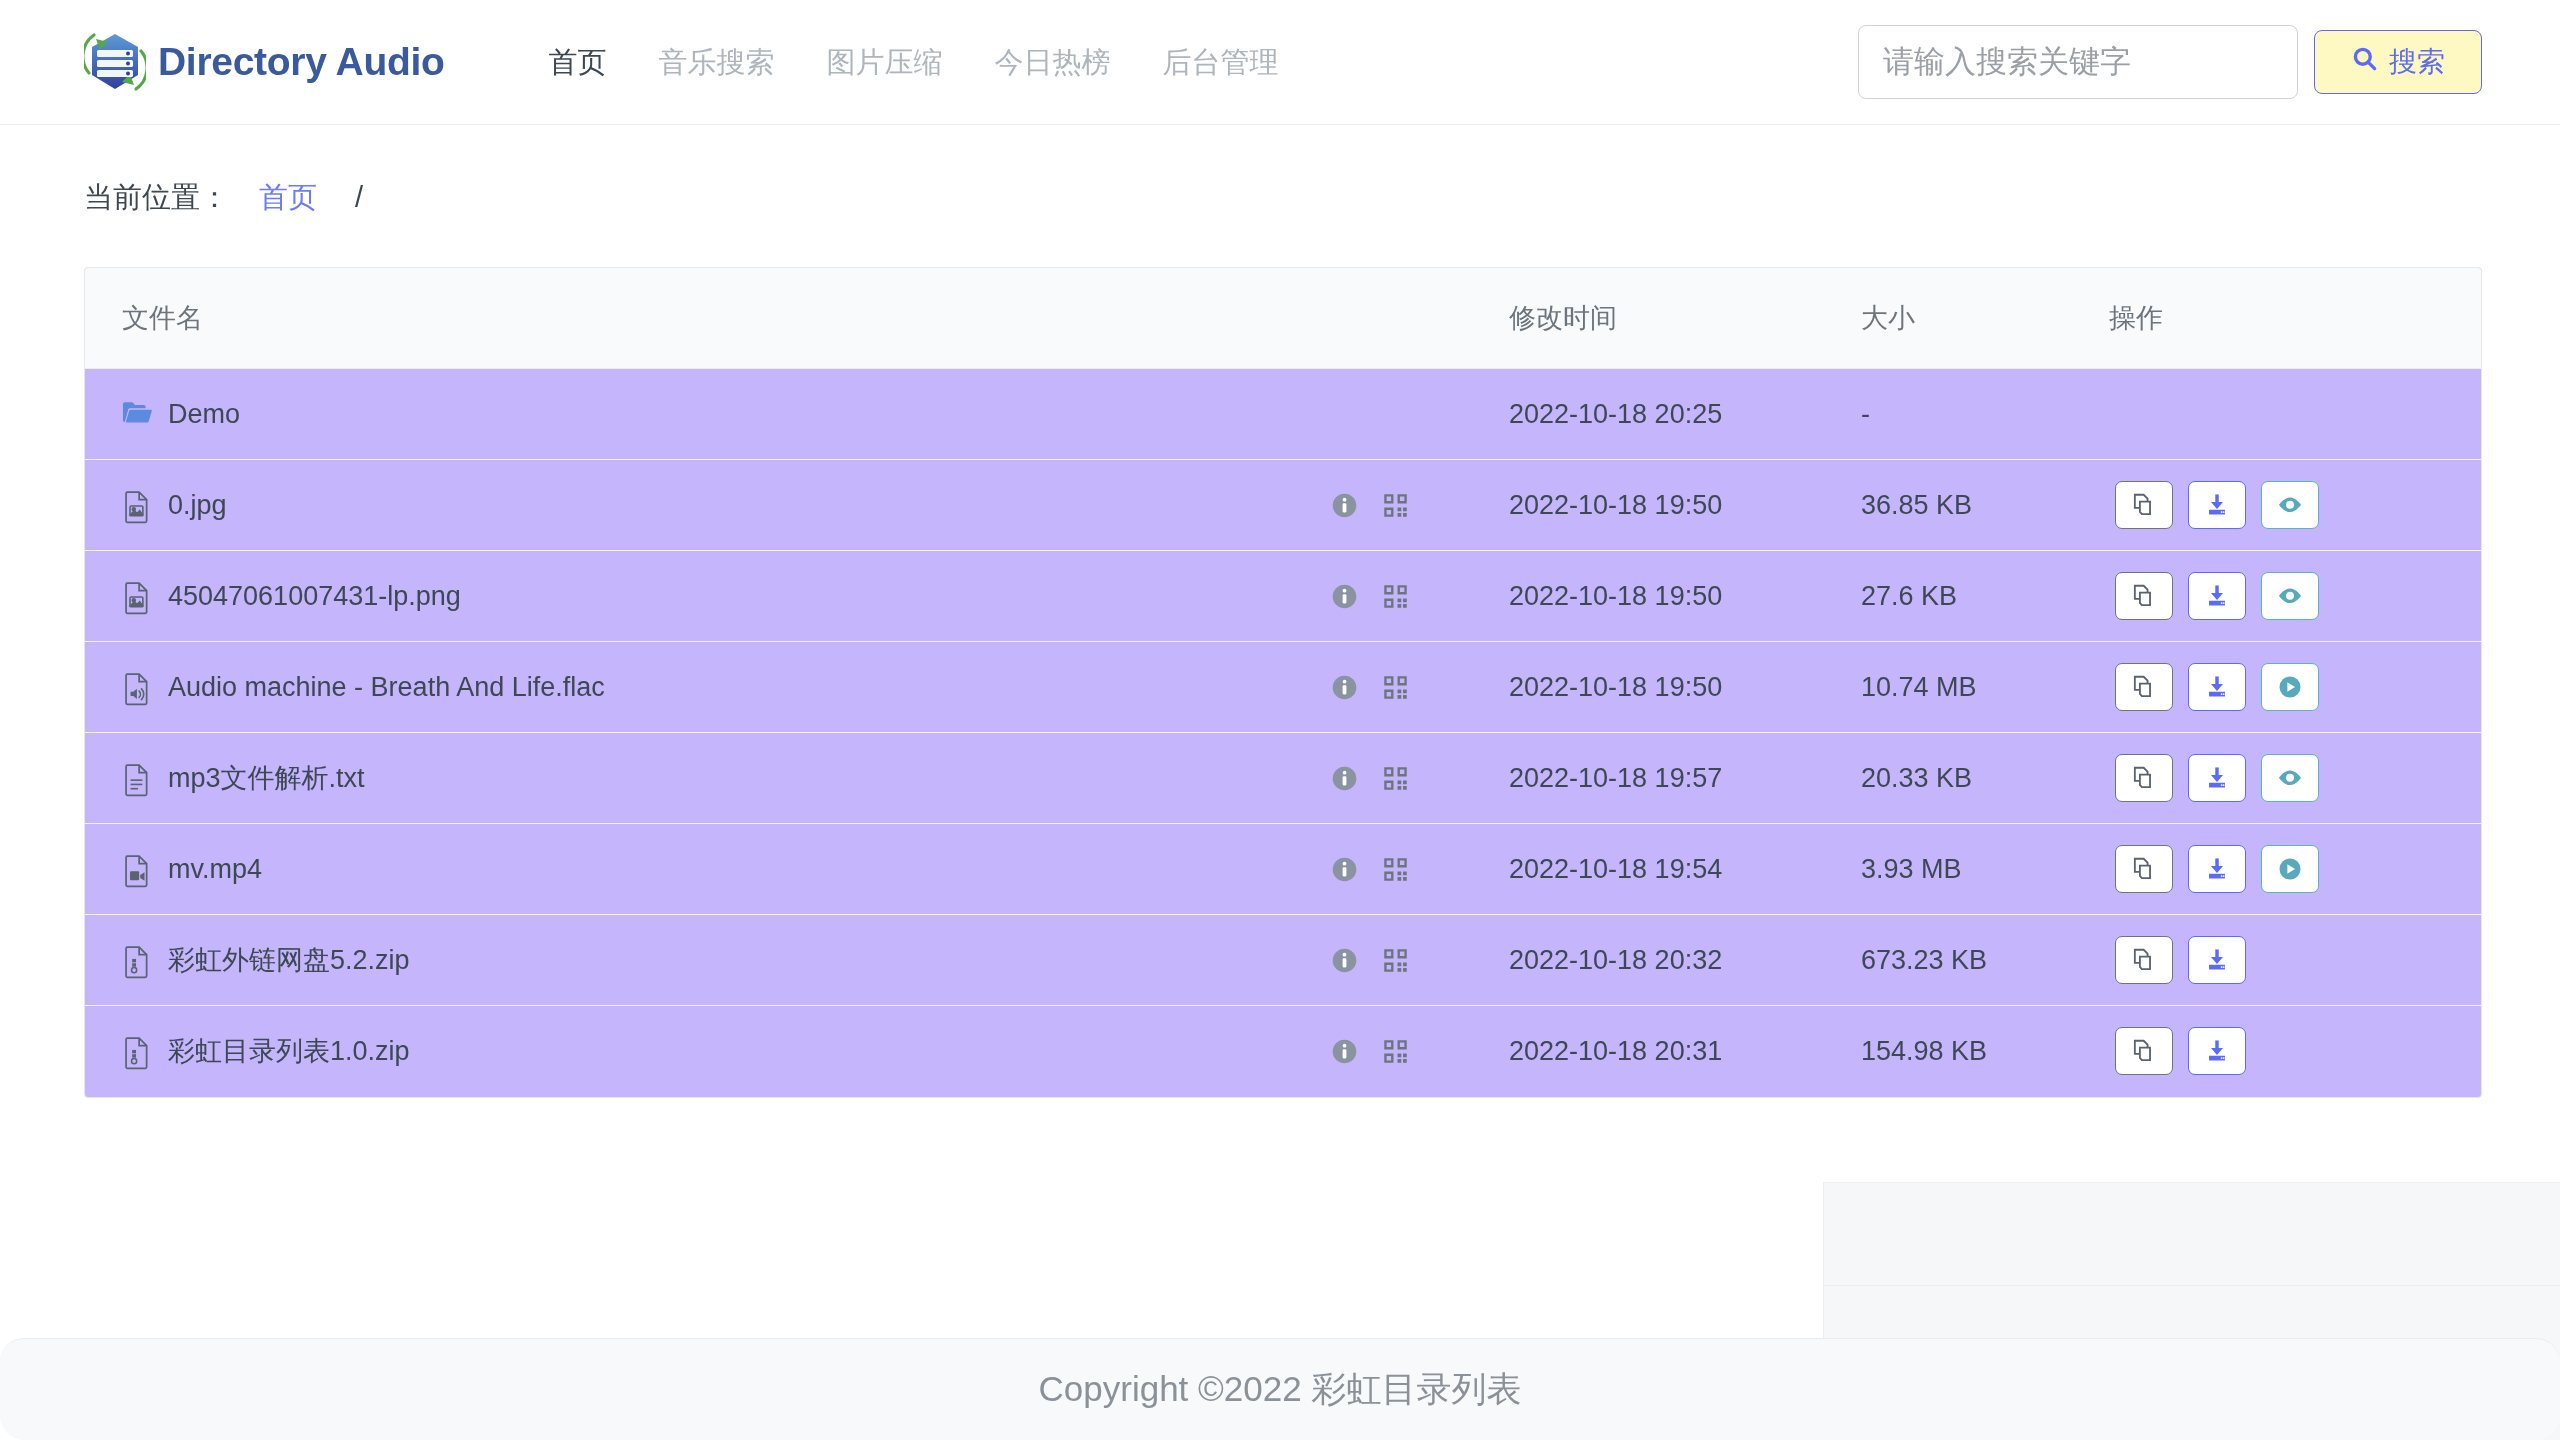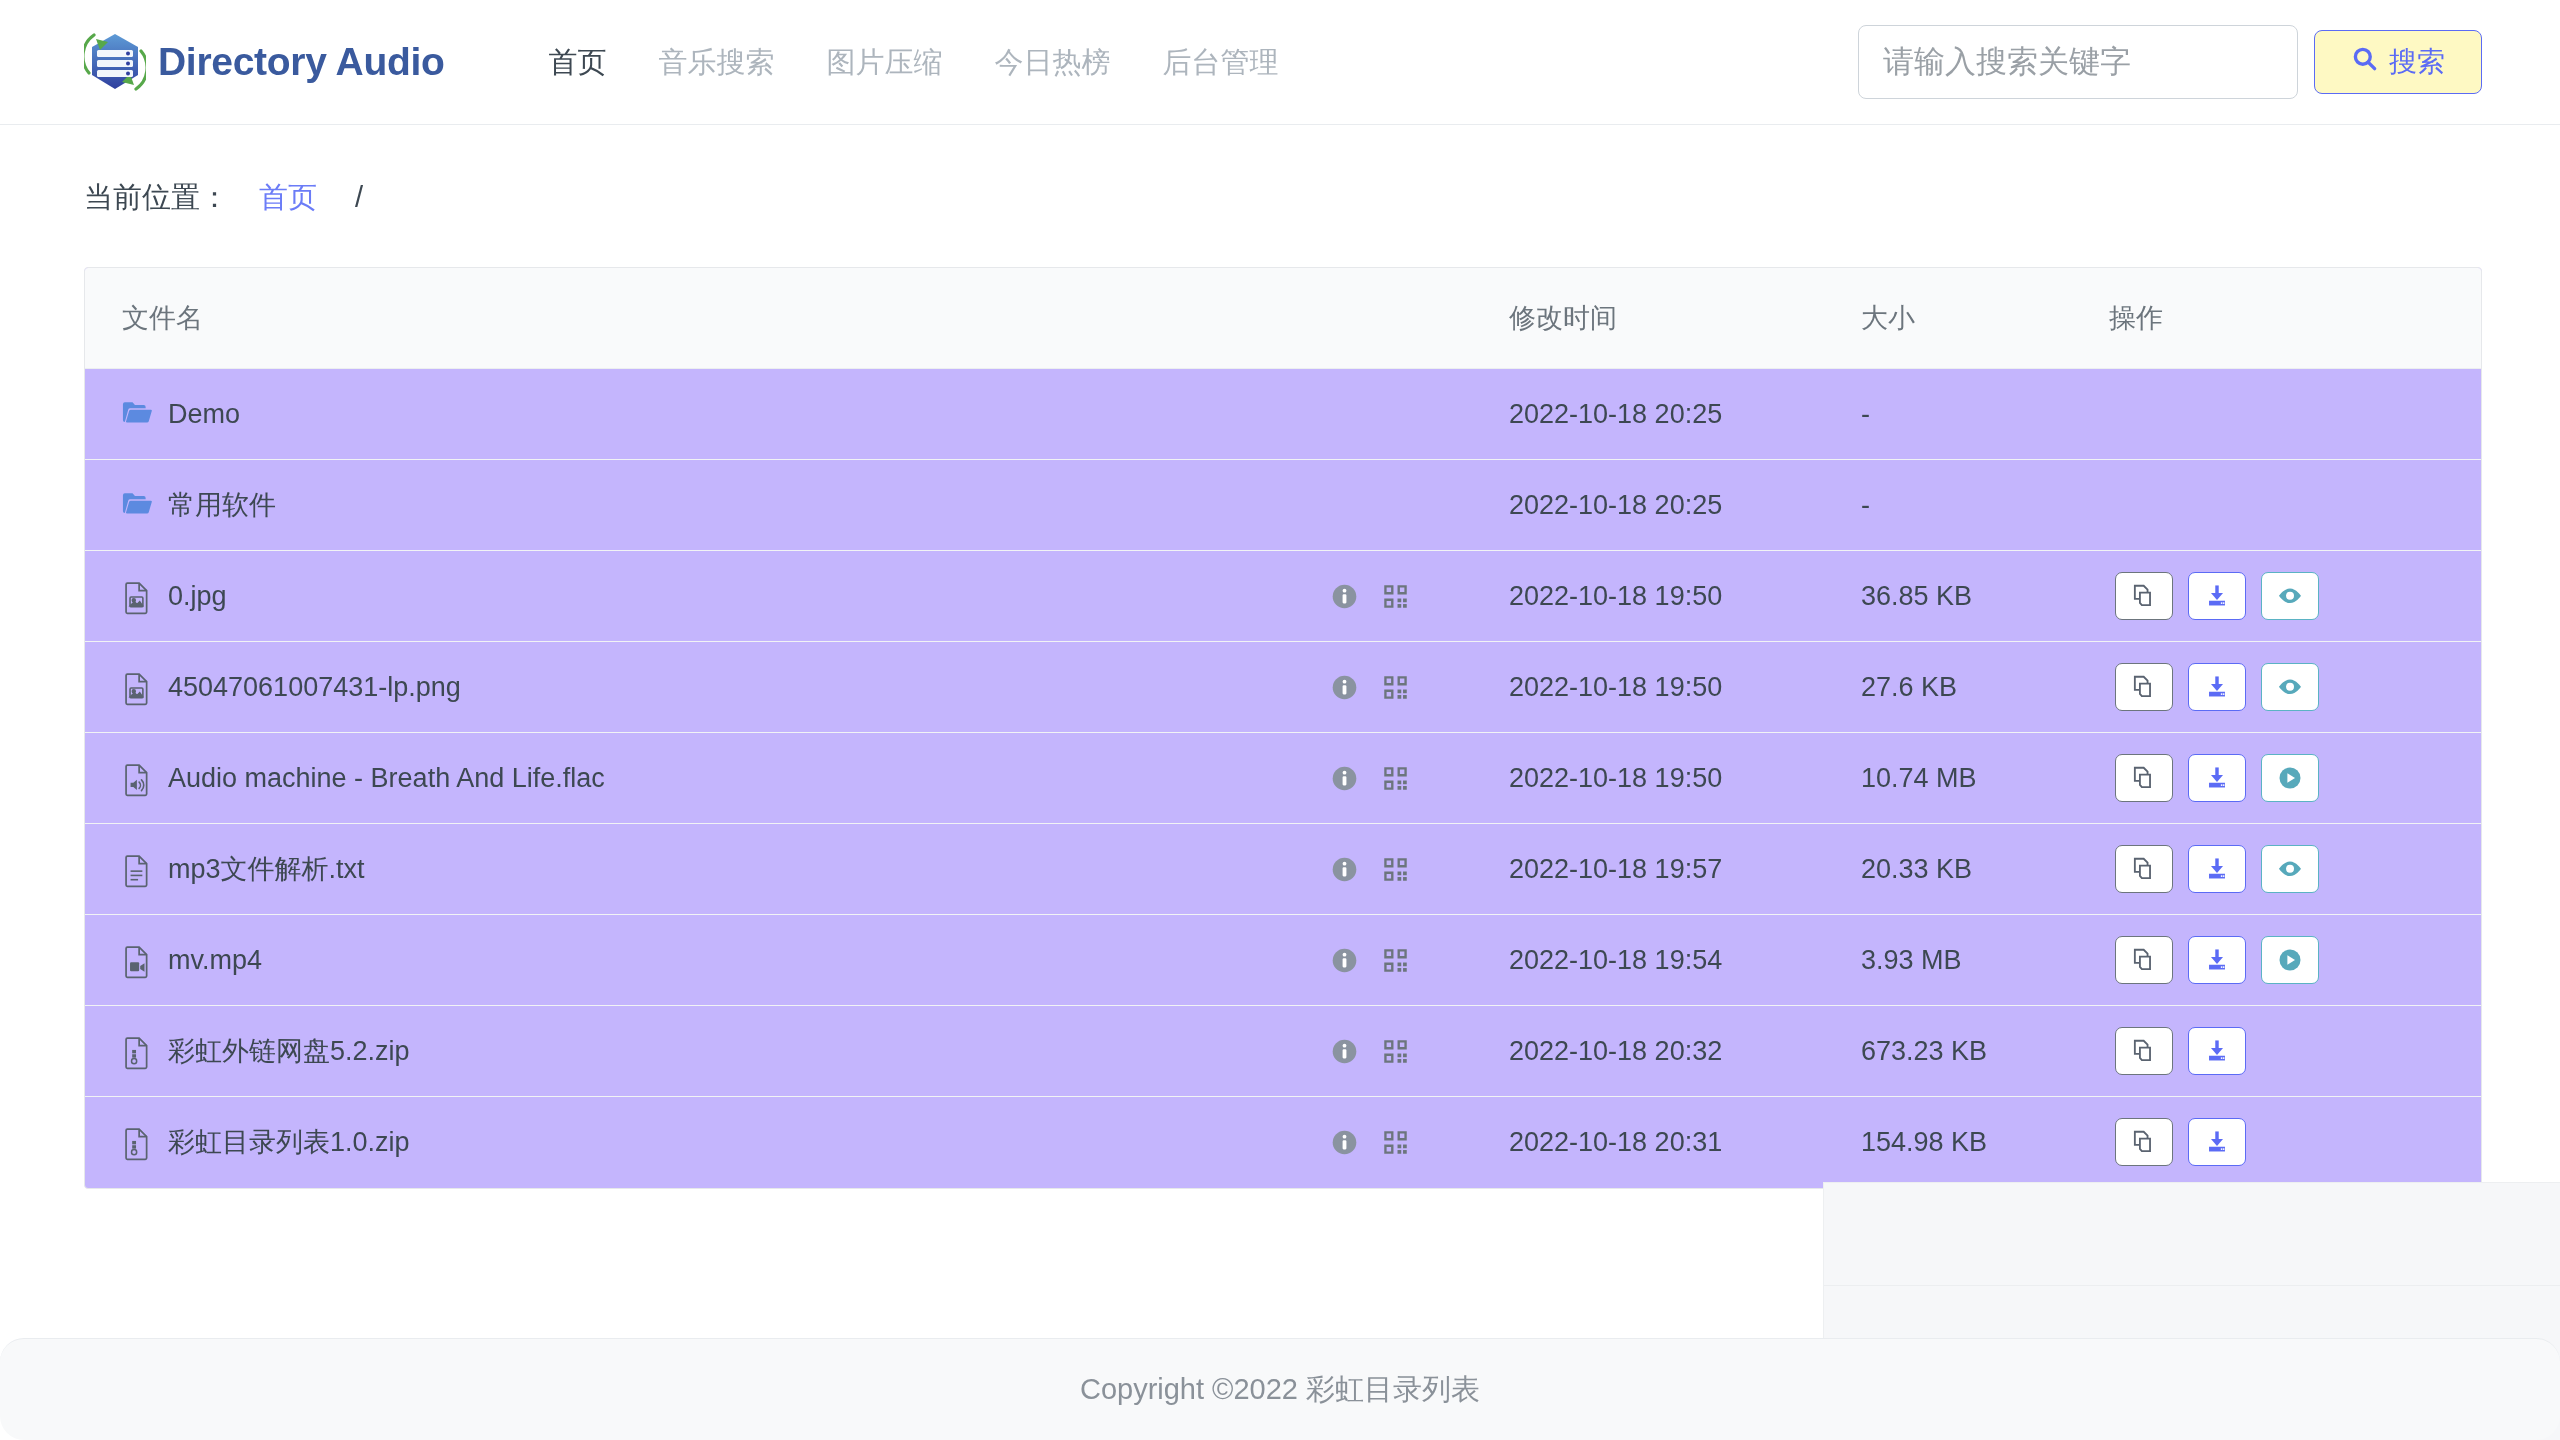--- a/index.html
+++ b/index.html
@@ -180,21 +180,21 @@
     position: absolute;
     left: 0;
     bottom: 0;
     width: 100%;
     height: 102px;
     background: #f8f9fa;
     border-top: 1px solid #e9ecef;
     display: flex;
     align-items: center;
     justify-content: center;
-    font-size: 29px;
+    font-size: 35px;
     color: #8a9199;
     border-radius: 24px;
   }
 
   
   .overlay-panel {
     position: absolute;
     right: 0;
     bottom: 0;
     width: 737px;
@@ -320,35 +320,20 @@
             </div>
           </td>
           <td></td>
           <td><span class="time-text">2022-10-18 20:25</span></td>
           <td><span class="size-text">-</span></td>
           <td></td>
         </tr>
         <tr>
           <td>
             <div class="name-cell">
-              <span class="fi"><svg viewBox="0 0 32 28" fill="#5c8ae0">
-                  <path d="M1 5.5a2 2 0 0 1 2-2h8.2l2.6 3h9.4a2 2 0 0 1 2 2v1.4H8.6a2 2 0 0 0-1.9 1.4L3 24.5H3a2 2 0 0 1-2-2Z"></path>
-                  <path d="M9.6 11.4h21.2a1 1 0 0 1 .95 1.3l-3.2 11a2 2 0 0 1-1.92 1.4H5.3a1 1 0 0 1-.95-1.3l3.3-11.4a2 2 0 0 1 1.95-1Z"></path>
-                </svg></span>
-              <span class="name-text">常用软件</span>
-            </div>
-          </td>
-          <td></td>
-          <td><span class="time-text">2022-10-18 20:25</span></td>
-          <td><span class="size-text">-</span></td>
-          <td></td>
-        </tr>
-        <tr>
-          <td>
-            <div class="name-cell">
               <span class="fi"><svg viewBox="0 0 28 32" fill="none" stroke="#5a6370" stroke-width="1.6">
                   <path d="M5 2 h11 l7 7 v20 a1.2 1.2 0 0 1 -1.2 1.2 H5 a1.2 1.2 0 0 1 -1.2 -1.2 V3.2 A1.2 1.2 0 0 1 5 2 Z"></path>
                   <path d="M16 2 v7 h7"></path>
                   <rect x="7.5" y="15" width="12" height="9" rx="1" stroke="#5a6370" stroke-width="1.5" fill="none"></rect>
                   <circle cx="11" cy="18" r="1.3" fill="#5a6370"></circle>
                   <path d="M8 23 l3.5-3.5 2.6 2.6 2.4-2.6 2.5 3.5Z" fill="#5a6370"></path>
                 </svg></span>
               <span class="name-text">0.jpg</span>
             </div>
           </td>

